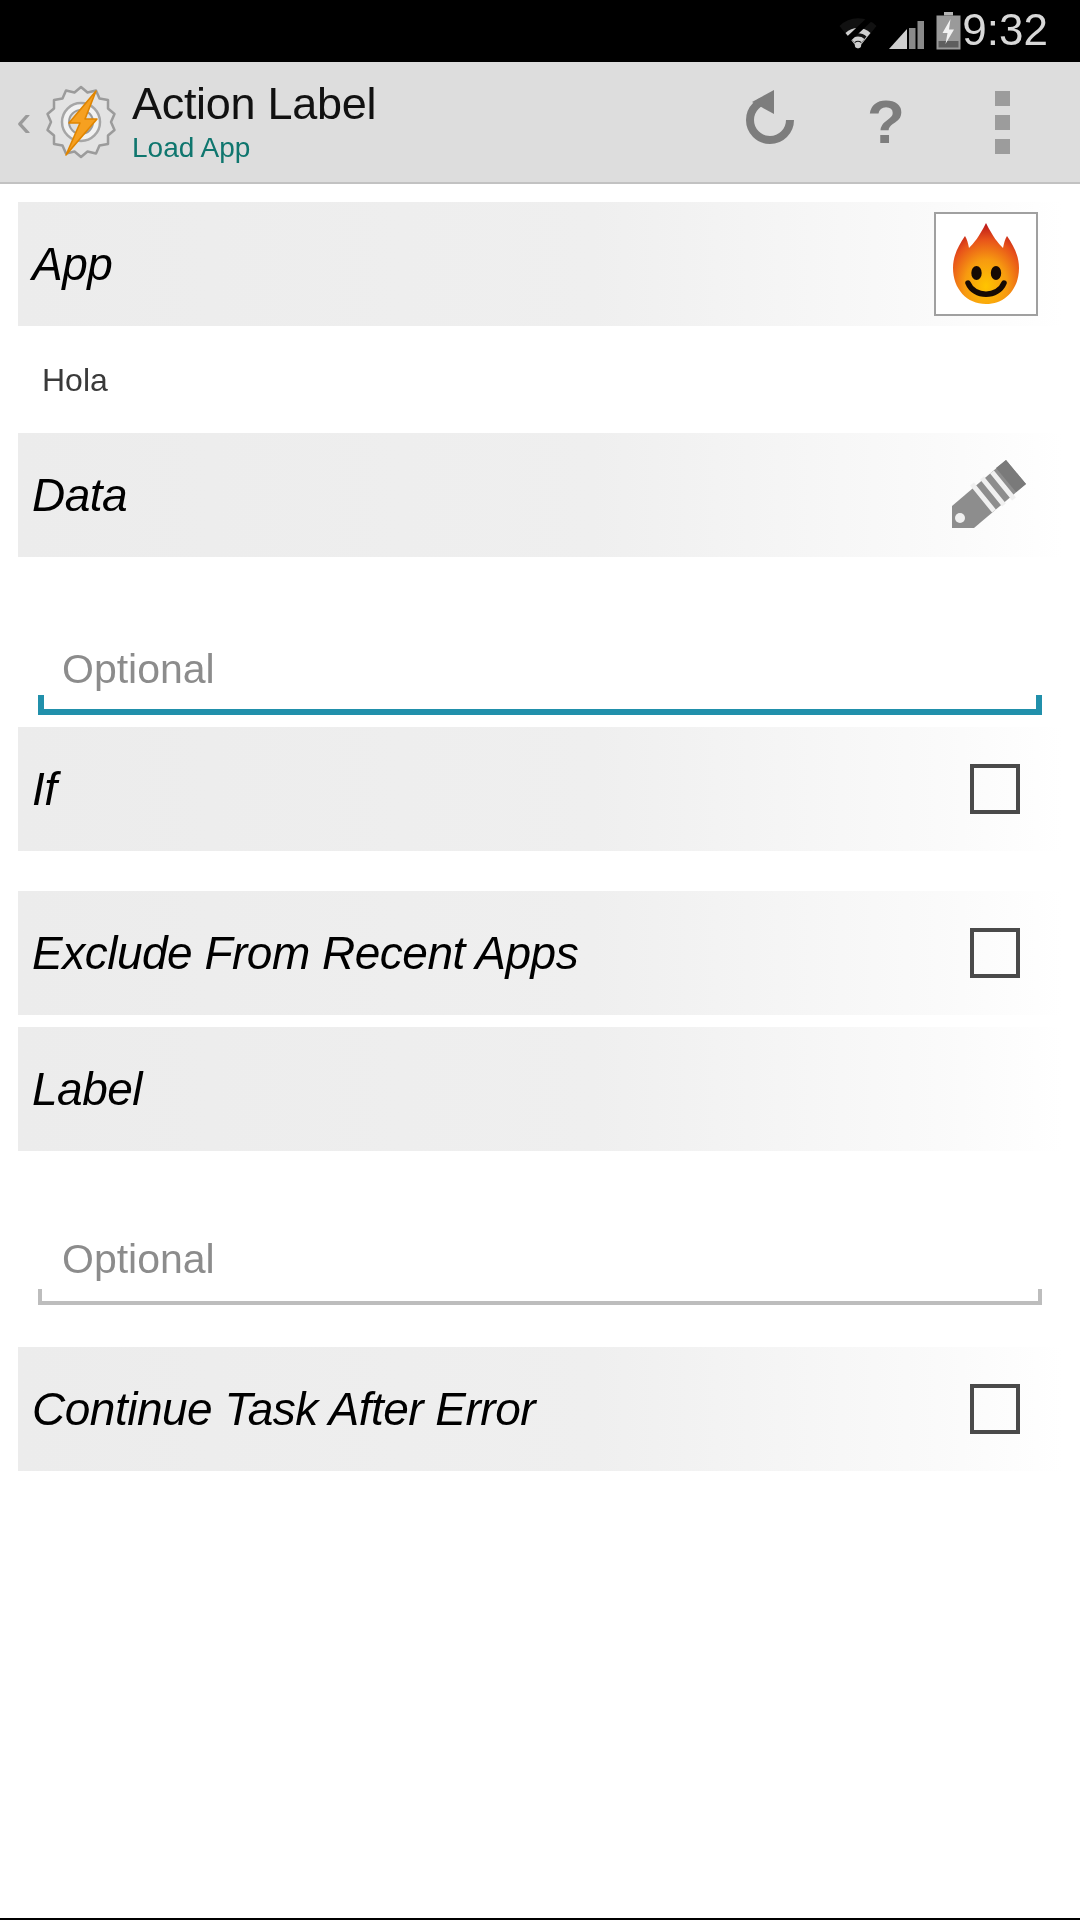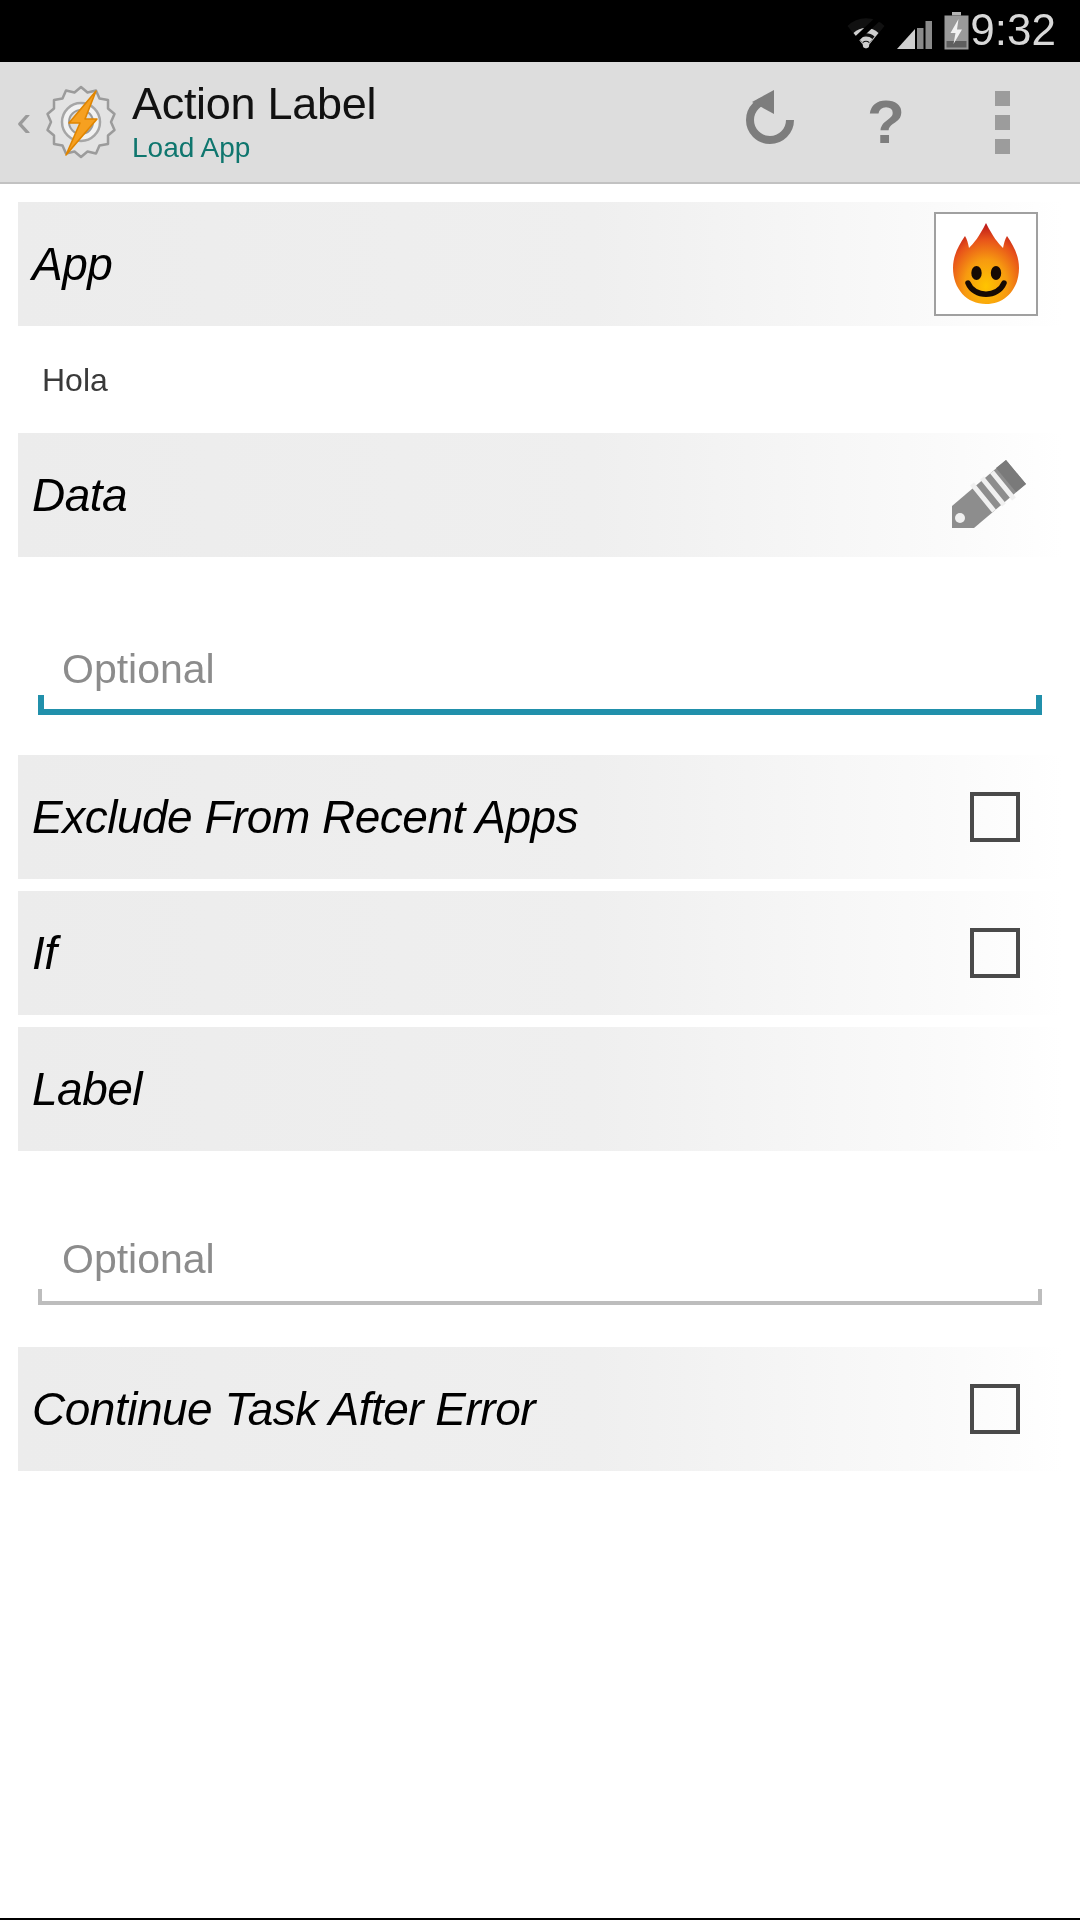--- a/index.html
+++ b/index.html
@@ -7,21 +7,21 @@
     width:1080px; height:1920px;
     background:#ffffff;
     font-family:"Liberation Sans", sans-serif;
     overflow:hidden;
   }
   #screen { position:relative; width:1080px; height:1920px; background:#fff; }
 
   
   .statusbar{
     height:62px; background:#000; display:flex; align-items:center;
-    justify-content:flex-end; padding-right:24px; 
+    justify-content:flex-end; padding-right:32px; 
   }
   .sb-icons{ display:flex; align-items:flex-end; gap:9px; }
   .wifi-ico{ width:42px; height:34px; position:relative; }
   .sig-ico{ width:38px; height:34px; position:relative; }
   .bat-ico{ width:27px; height:38px; position:relative; }
   .sb-clock{
     color:#d8d8d8; font-size:44px; letter-spacing:0px; line-height:44px;
     font-family:"Liberation Sans", sans-serif; padding-bottom:2px;
   }
 
@@ -229,27 +229,27 @@
 
     <div class="field" style="height:120px; margin-top:38px;">
       <span class="field-ph">Optional</span>
       <span class="underline ul-active">
         <b class="ul-l"></b>
           <i></i>
           <b class="ul-r"></b>
       </span>
     </div>
 
+    <div class="hdr-row" style="height:124px; margin-top:12px;">
+      <div class="hdr-label">If</div>
+      <span class="cb"></span>
+    </div>
+
     <div class="hdr-row" style="height:124px; margin-top:40px;">
       <div class="hdr-label">Exclude From Recent Apps</div>
-      <span class="cb"></span>
-    </div>
-
-    <div class="hdr-row" style="height:124px; margin-top:12px;">
-      <div class="hdr-label">If</div>
       <span class="cb"></span>
     </div>
 
     <div class="hdr-row" style="height:124px; margin-top:12px;">
       <div class="hdr-label">Label</div>
     </div>
 
     <div class="field" style="height:118px; margin-top:36px;">
       <span class="field-ph">Optional</span>
       <span class="underline ul-idle">

